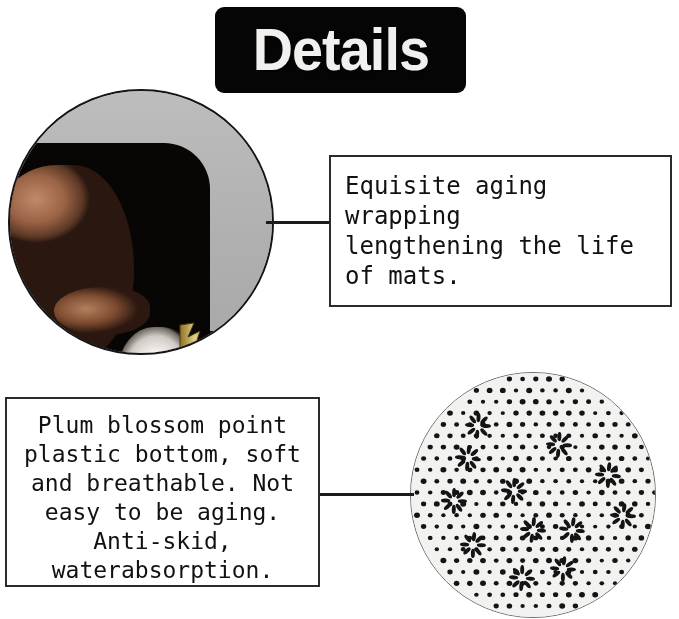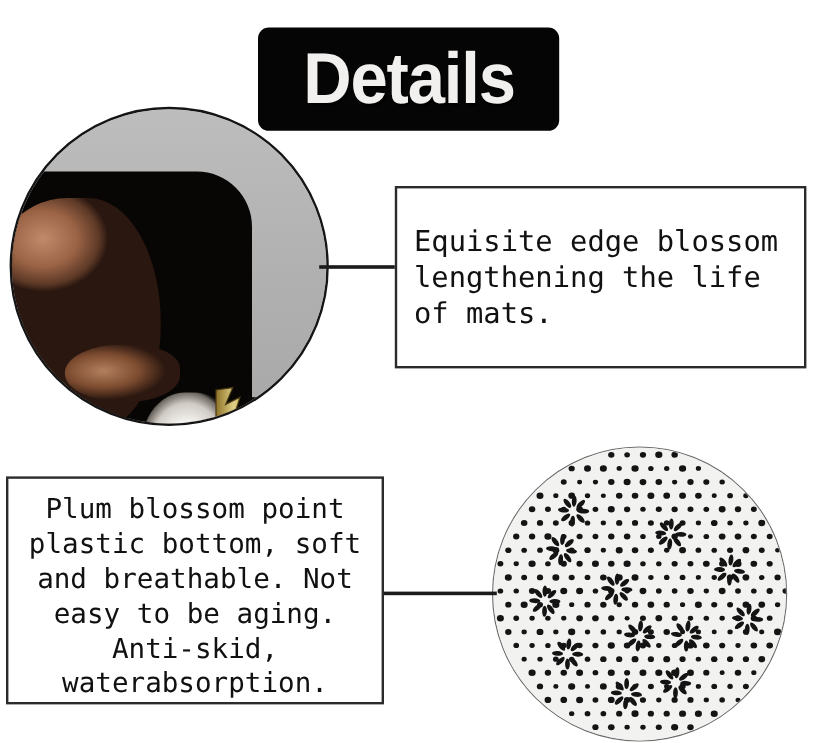--- a/index.html
+++ b/index.html
@@ -12,21 +12,21 @@
     height: 619px;
     position: relative;
     overflow: hidden;
     font-family: "Liberation Sans", sans-serif;
   }
 
   
   #header-banner {
     position: absolute;
     left: 215px;
-    top: 23px;
+    top: 7px;
     width: 251px;
     height: 86px;
     background: #050505;
     border-radius: 9px;
     display: flex;
     align-items: center;
     justify-content: center;
   }
   #header-title {
     color: #f2f0ee;
@@ -644,21 +644,21 @@
         <ellipse cx="122.8" cy="148.6" rx="4.6" ry="2.0" transform="rotate(275.2 122.8 148.6)"></ellipse>
         <ellipse cx="128.3" cy="151.5" rx="4.6" ry="2.0" transform="rotate(318.9 128.3 151.5)"></ellipse>
       </g>
   </svg>
 </div>
 
 <div class="connector" id="connector-top"></div>
 <div class="connector" id="connector-bottom"></div>
 
 <div class="callout" id="callout-edge">
-  <div class="callout-text">Equisite edge blossom
+  <div class="callout-text">Equisite aging wrapping
 lengthening the life
 of mats.</div>
 </div>
 
 <div class="callout" id="callout-bottom">
   <div class="callout-text">Plum blossom point
 plastic bottom, soft
 and breathable. Not
 easy to be aging.
 Anti-skid,

